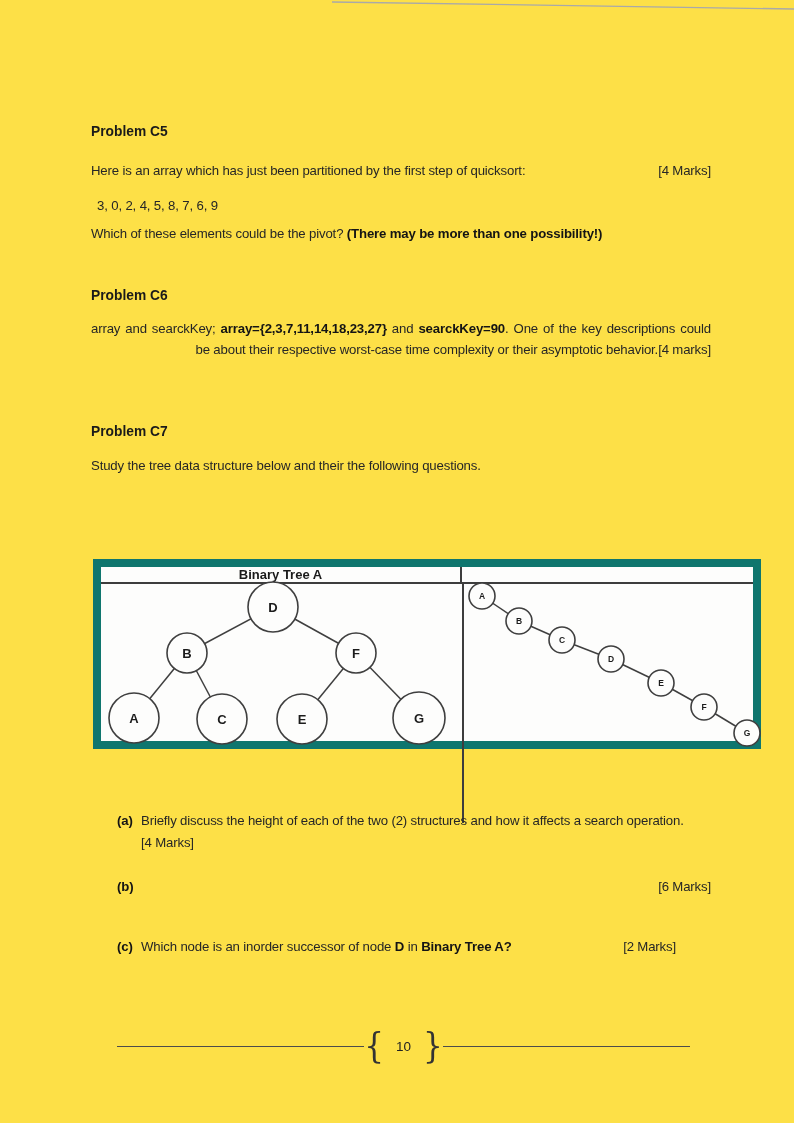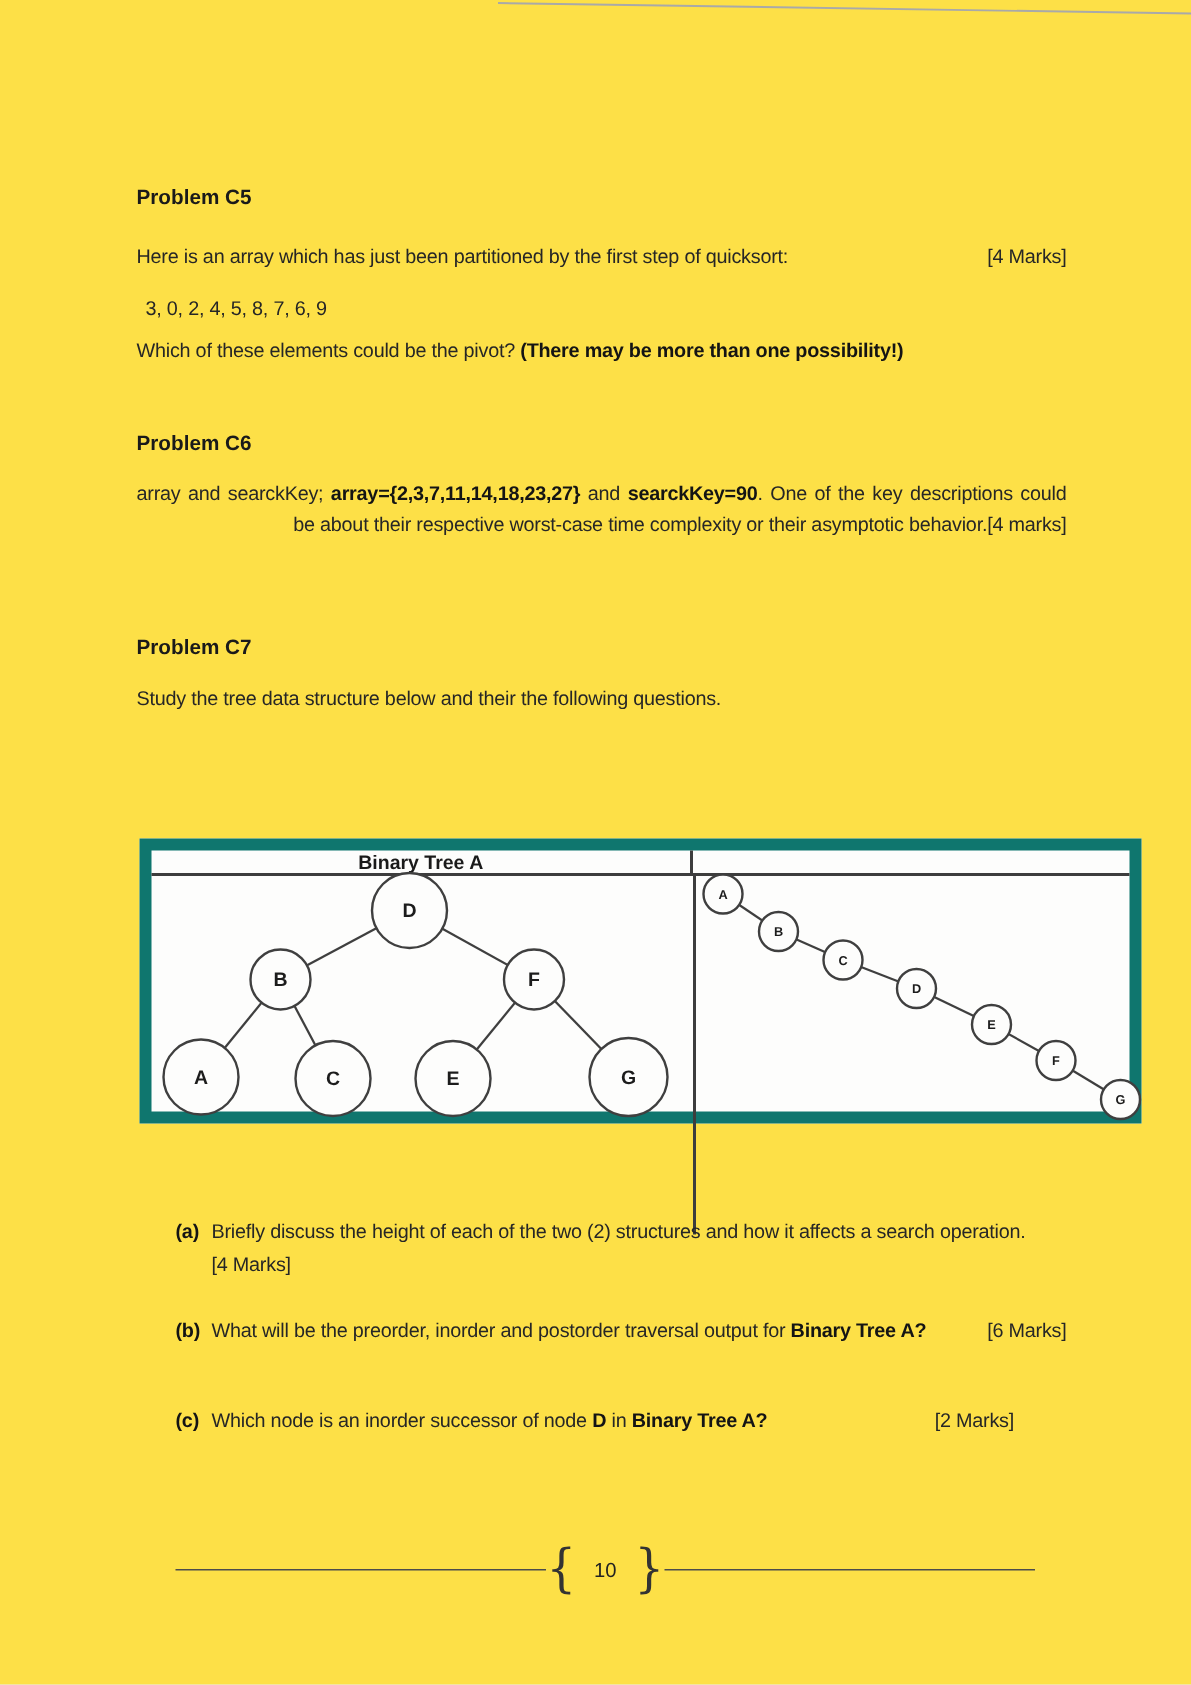--- a/index.html
+++ b/index.html
@@ -152,21 +152,20 @@
       <span class="qlabel">(a)</span>
       <span>Briefly discuss the height of each of the two (2) structures and how it affects a search operation.</span>
     </div>
     <div class="qa-line2">
       <span class="marks">[4 Marks]</span>
     </div>
   </div>
 
   <div class="qrow" style="top:876px;">
     <span class="qlabel">(b)</span>
-    <span class="nowrap"><span>What will be the preorder, inorder and postorder traversal output for </span><b>Binary Tree A?</b></span>
     <span class="marks" style="margin-left:auto;">[6 Marks]</span>
   </div>
 
   <div class="qrow" style="top:936px;">
     <span class="qlabel">(c)</span>
     <span class="nowrap"><span>Which node is an inorder successor of node </span><b>D</b><span> in </span><b>Binary Tree A?</b></span>
     <span class="marks" style="margin-left:auto; margin-right:35px;">[2 Marks]</span>
   </div>
 
   <div class="footer">

